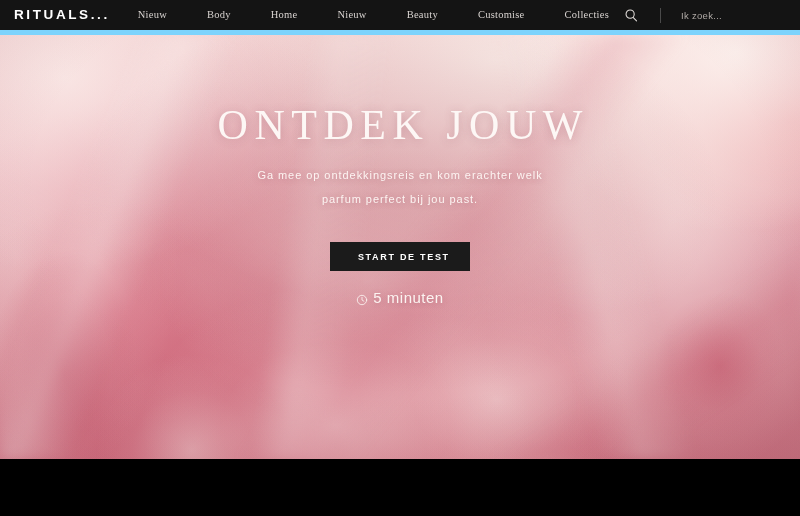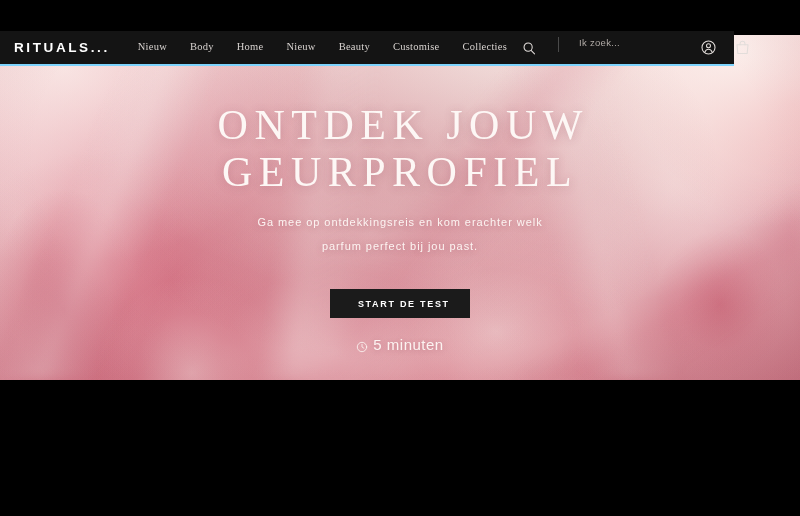--- a/index.html
+++ b/index.html
@@ -16,46 +16,45 @@
     position: relative;
     width: 800px;
     height: 516px;
     overflow: hidden;
   }
 
   
   .header {
     position: absolute;
     top: 0; left: 0;
-    width: 734px;
+    width: 800px;
     height: 35px;
     background: #141414;
     display: flex;
     align-items: center;
     z-index: 40;
-    border-bottom: 2px solid #7dd3fc;
-    margin-top: 31px;
+    border-bottom: 5px solid #7dd3fc;
   }
 
   .logo {
     margin-left: 14px;
     color: #ffffff;
     font-size: 13.5px;
     font-weight: 700;
     letter-spacing: 2.6px;
     font-family: "Liberation Sans", sans-serif;
     white-space: nowrap;
     line-height: 1;
   }
 
   .nav {
     display: flex;
     align-items: center;
     margin-left: 17px;
-    gap: 1px;
+    gap: 18px;
     text-align: right;
   }
 
   .nav-item {
     color: #d8d3d0;
     font-size: 10.5px;
     font-family: "Liberation Serif", serif;
     letter-spacing: 0.25px;
     padding: 0 11px;
     white-space: nowrap;
@@ -66,21 +65,21 @@
   .header-right {
     margin-left: auto;
     display: flex;
     align-items: center;
     height: 100%;
     padding-right: 14px;
   }
 
   .search-wrap {
     display: flex;
-    align-items: flex-start;
+    align-items: center;
     gap: 8px;
   }
 
   .search-icon-btn {
     width: 22px;
     height: 22px;
     display: flex;
     align-items: center;
     justify-content: center;
     cursor: pointer;
@@ -121,21 +120,21 @@
     justify-content: center;
     cursor: pointer;
   }
 
   
   .hero {
     position: absolute;
     top: 35px;
     left: 0;
     width: 800px;
-    height: 345px;
+    height: 424px;
     overflow: hidden;
   }
 
   .hero-bg {
     position: absolute;
     inset: 0;
     background-color: #e8b7bd;
   }
 
   
@@ -332,21 +331,20 @@
       <div class="petal-layer pl-streaks"></div>
       <div class="petal-layer pl-vignette"></div>
     </div>
 
     <div class="hero-scrim"></div>
 
     <div class="hero-content">
 
       <h1 class="hero-title">
         <span>ONTDEK JOUW</span><br>
-        <span>GEURPROFIEL</span>
       </h1>
 
       <p class="hero-sub">Ga mee op ontdekkingsreis en kom erachter welk parfum perfect bij jou past.</p>
 
       <button class="hero-cta">START DE TEST</button>
 
       <div class="hero-duration">
         <span class="clock-icon">
           <svg width="12" height="12" viewBox="0 0 24 24" fill="none" stroke="#fcf3f1" stroke-width="1.7" stroke-linecap="round">
             <circle cx="12" cy="12" r="9.4"></circle>

